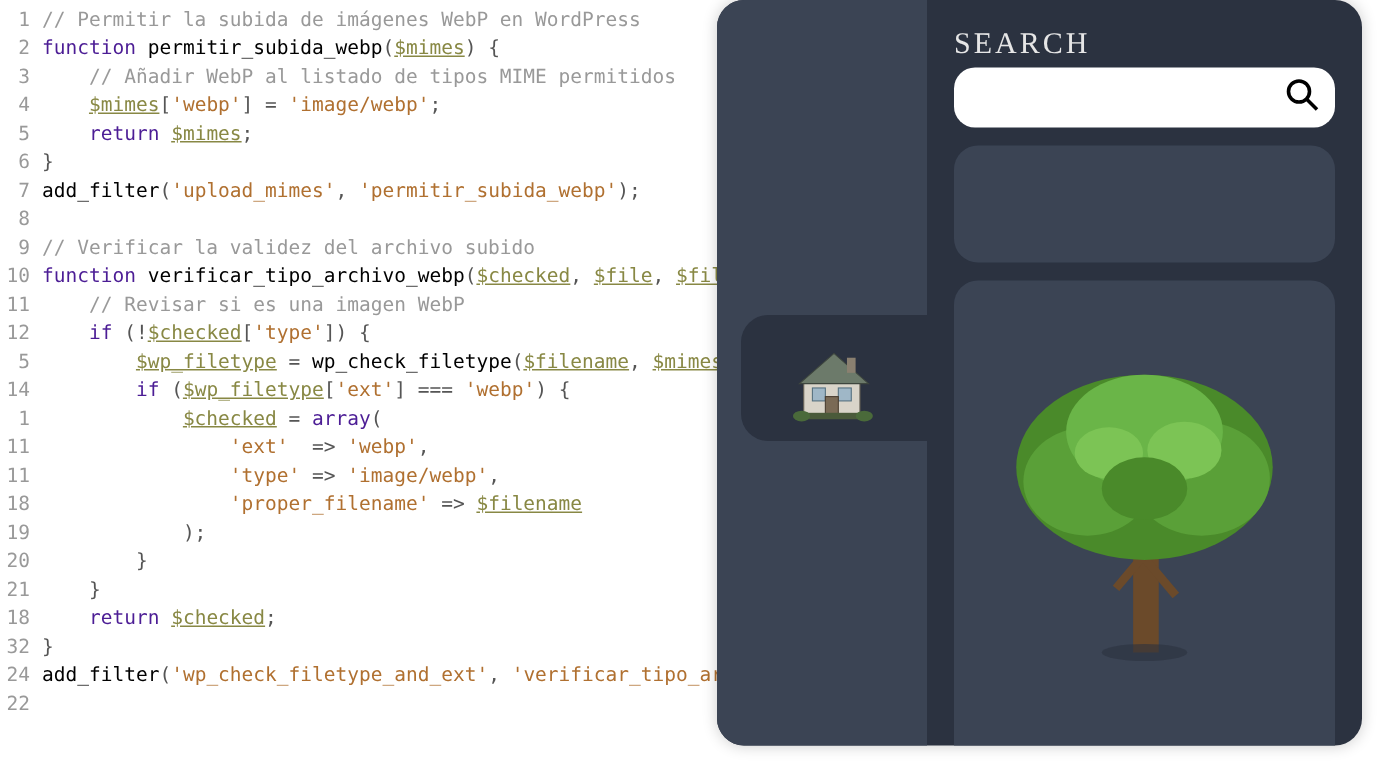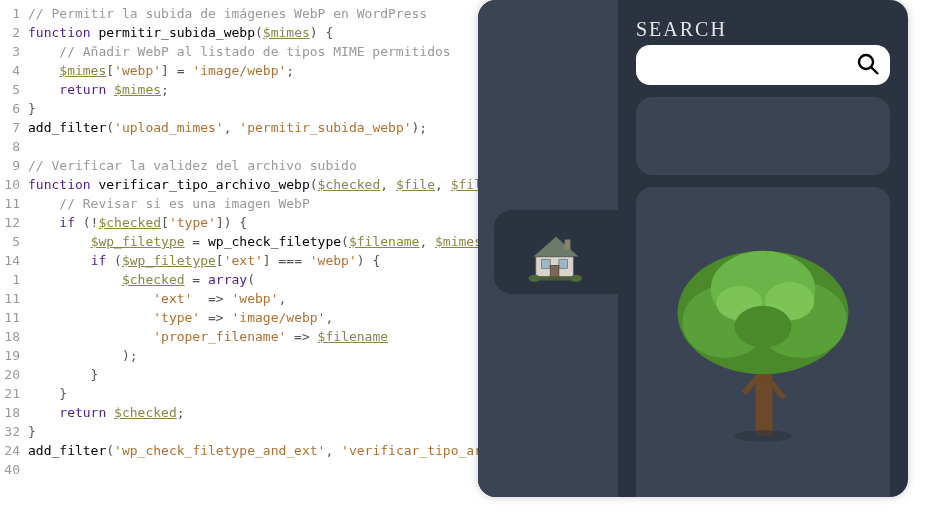--- a/index.html
+++ b/index.html
@@ -139,21 +139,21 @@
       <div>1</div>
       <div>11</div>
       <div>11</div>
       <div>18</div>
       <div>19</div>
       <div>20</div>
       <div>21</div>
       <div>18</div>
       <div>32</div>
       <div>24</div>
-      <div>40</div>
+      <div>22</div>
     </div>
   <div class="code" id="code"><div><span class="c-comment">// Permitir la subida de imágenes WebP en WordPress</span></div><div><span class="c-keyword">function </span><span class="c-funcname">permitir_subida_webp</span><span class="c-punct">(</span><span class="c-var">$mimes</span><span class="c-punct">) {</span></div><div><span class="c-comment">    // Añadir WebP al listado de tipos MIME permitidos</span></div><div><span>    </span><span class="c-var">$mimes</span><span class="c-punct">[</span><span class="c-string">'webp'</span><span class="c-punct">] = </span><span class="c-string">'image/webp'</span><span class="c-punct">;</span></div><div><span>    </span><span class="c-keyword">return </span><span class="c-var">$mimes</span><span class="c-punct">;</span></div><div><span class="c-punct">}</span></div><div><span class="c-funcname">add_filter</span><span class="c-punct">(</span><span class="c-string">'upload_mimes'</span><span class="c-punct">, </span><span class="c-string">'permitir_subida_webp'</span><span class="c-punct">);</span></div><div>&nbsp;</div><div><span class="c-comment">// Verificar la validez del archivo subido</span></div><div><span class="c-keyword">function </span><span class="c-funcname">verificar_tipo_archivo_webp</span><span class="c-punct">(</span><span class="c-var">$checked</span><span class="c-punct">, </span><span class="c-var">$file</span><span class="c-punct">, </span><span class="c-var">$filename</span></div><div><span class="c-comment">    // Revisar si es una imagen WebP</span></div><div><span>    </span><span class="c-keyword">if </span><span class="c-punct">(!</span><span class="c-var">$checked</span><span class="c-punct">[</span><span class="c-string">'type'</span><span class="c-punct">]) {</span></div><div><span>        </span><span class="c-var">$wp_filetype</span><span class="c-punct"> = </span><span class="c-funcname">wp_check_filetype</span><span class="c-punct">(</span><span class="c-var">$filename</span><span class="c-punct">, </span><span class="c-var">$mimes</span><span class="c-punct">);</span></div><div><span>        </span><span class="c-keyword">if </span><span class="c-punct">(</span><span class="c-var">$wp_filetype</span><span class="c-punct">[</span><span class="c-string">'ext'</span><span class="c-punct">] === </span><span class="c-string">'webp'</span><span class="c-punct">) {</span></div><div><span>            </span><span class="c-var">$checked</span><span class="c-punct"> = </span><span class="c-keyword">array</span><span class="c-punct">(</span></div><div><span>                </span><span class="c-string">'ext'</span><span class="c-punct">  =&gt; </span><span class="c-string">'webp'</span><span class="c-punct">,</span></div><div><span>                </span><span class="c-string">'type'</span><span class="c-punct"> =&gt; </span><span class="c-string">'image/webp'</span><span class="c-punct">,</span></div><div><span>                </span><span class="c-string">'proper_filename'</span><span class="c-punct"> =&gt; </span><span class="c-var">$filename</span></div><div><span class="c-punct">            );</span></div><div><span class="c-punct">        }</span></div><div><span class="c-punct">    }</span></div><div><span>    </span><span class="c-keyword">return </span><span class="c-var">$checked</span><span class="c-punct">;</span></div><div><span class="c-punct">}</span></div><div><span class="c-funcname">add_filter</span><span class="c-punct">(</span><span class="c-string">'wp_check_filetype_and_ext'</span><span class="c-punct">, </span><span class="c-string">'verificar_tipo_archivo_webp'</span></div><div>&nbsp;</div></div>
 </div>
 
 <div class="overlay-panel">
   <div class="sidebar">
     <div class="sidebar-item">
       <span class="house-icon">
         <svg viewBox="0 0 100 100">
           <rect x="22" y="55" width="52" height="32" fill="#d9d4c9" stroke="#6b6558" stroke-width="1"></rect>

